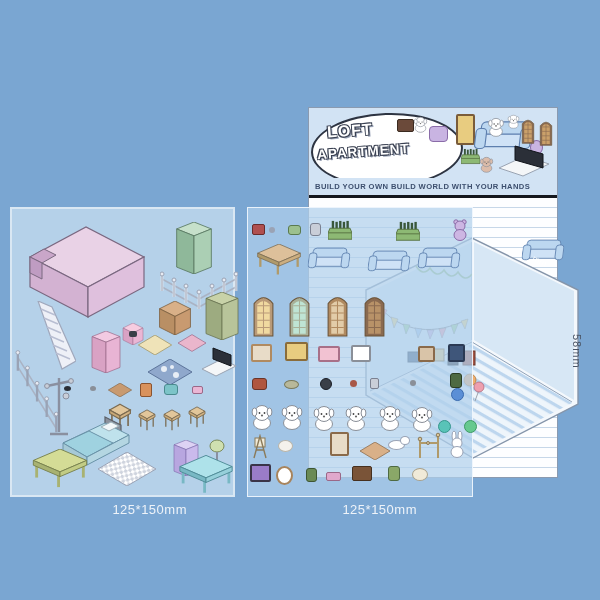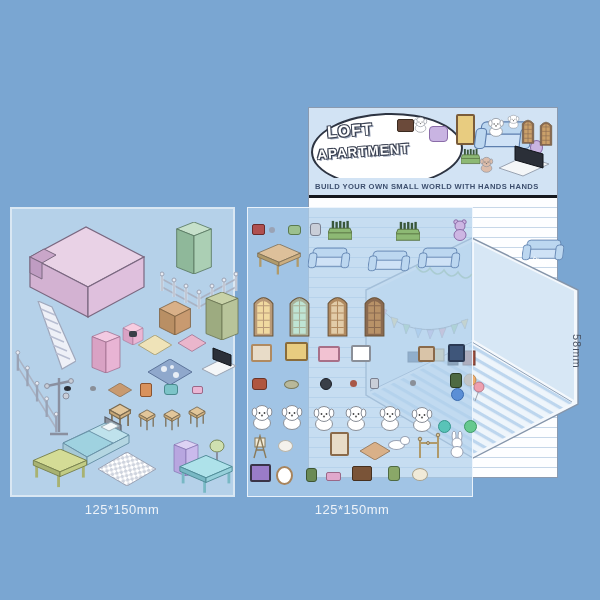--- a/index.html
+++ b/index.html
@@ -29,21 +29,21 @@
   .sheet{box-sizing:border-box}
   .sheet.left{left:10px;top:207px;width:225px;height:290px;background:#b5d1e9;
               border:2px solid #d9e7f3;z-index:3}
   .sheet.mid{left:247px;top:207px;width:226px;height:290px;background:rgba(176,208,236,.72);
              border:1.5px solid rgba(246,250,255,.85);z-index:3}
 
   
   .scenecard{left:360px;top:228px;width:236px;height:236px;z-index:2;position:absolute}
 
   
-  .caption{position:absolute;z-index:4;font-size:13px;color:#eef3f9;letter-spacing:.5px;text-align:center;width:130px}
+  .caption{position:absolute;z-index:4;font-size:13px;color:#eef3f9;letter-spacing:.5px;text-align:right;width:130px}
   .cap-left{left:57px;top:502px}
   .cap-mid{left:287px;top:502px}
   .h-label{position:absolute;left:571px;top:334px;z-index:4;font-size:11px;color:#4a5566;
            writing-mode:vertical-rl;letter-spacing:1px}
   .edge-frag{position:absolute;left:532px;top:256px;z-index:1;font-size:9px;color:rgba(255,255,255,.85);
              transform:rotate(26deg)}
   .card-tag{position:absolute;left:517px;top:440px;z-index:5;background:#fff;border:2px solid #15181e;
             font-size:14px;font-weight:bold;color:#000;padding:2px 9px;letter-spacing:2px}
 
   
@@ -179,21 +179,21 @@
         <polygon points="4,24 30,12 54,20 28,32" fill="#f4f6f8" stroke="#99a3b2"></polygon>
         <polygon points="20,2 48,10 48,24 20,16" fill="#2b2f38" stroke="#11141a"></polygon>
       </svg>
       <svg class="it" style="left:212px;top:2px;width:14px;height:40px;--f:#8a6a50;--p:#caa06a">
           <use href="#archwin"></use>
         </svg>
       <svg class="it" style="left:230px;top:4px;width:14px;height:40px;--f:#8a6a50;--p:#caa06a">
           <use href="#archwin"></use>
         </svg>
     </div>
-    <div class="tagline">BUILD YOUR OWN SMALL WORLD WITH HANDS HANDS</div>
+    <div class="tagline">BUILD YOUR OWN BUILD WORLD WITH YOUR HANDS</div>
     <div class="rule"></div>
     <div class="lines">
       <svg class="it sk" style="left:213px;top:38px;width:42px;height:32px">
           <use href="#sofa"></use>
         </svg>
     </div>
   </section>
 
   <svg class="scenecard" viewBox="0 0 236 236">
     <defs>

